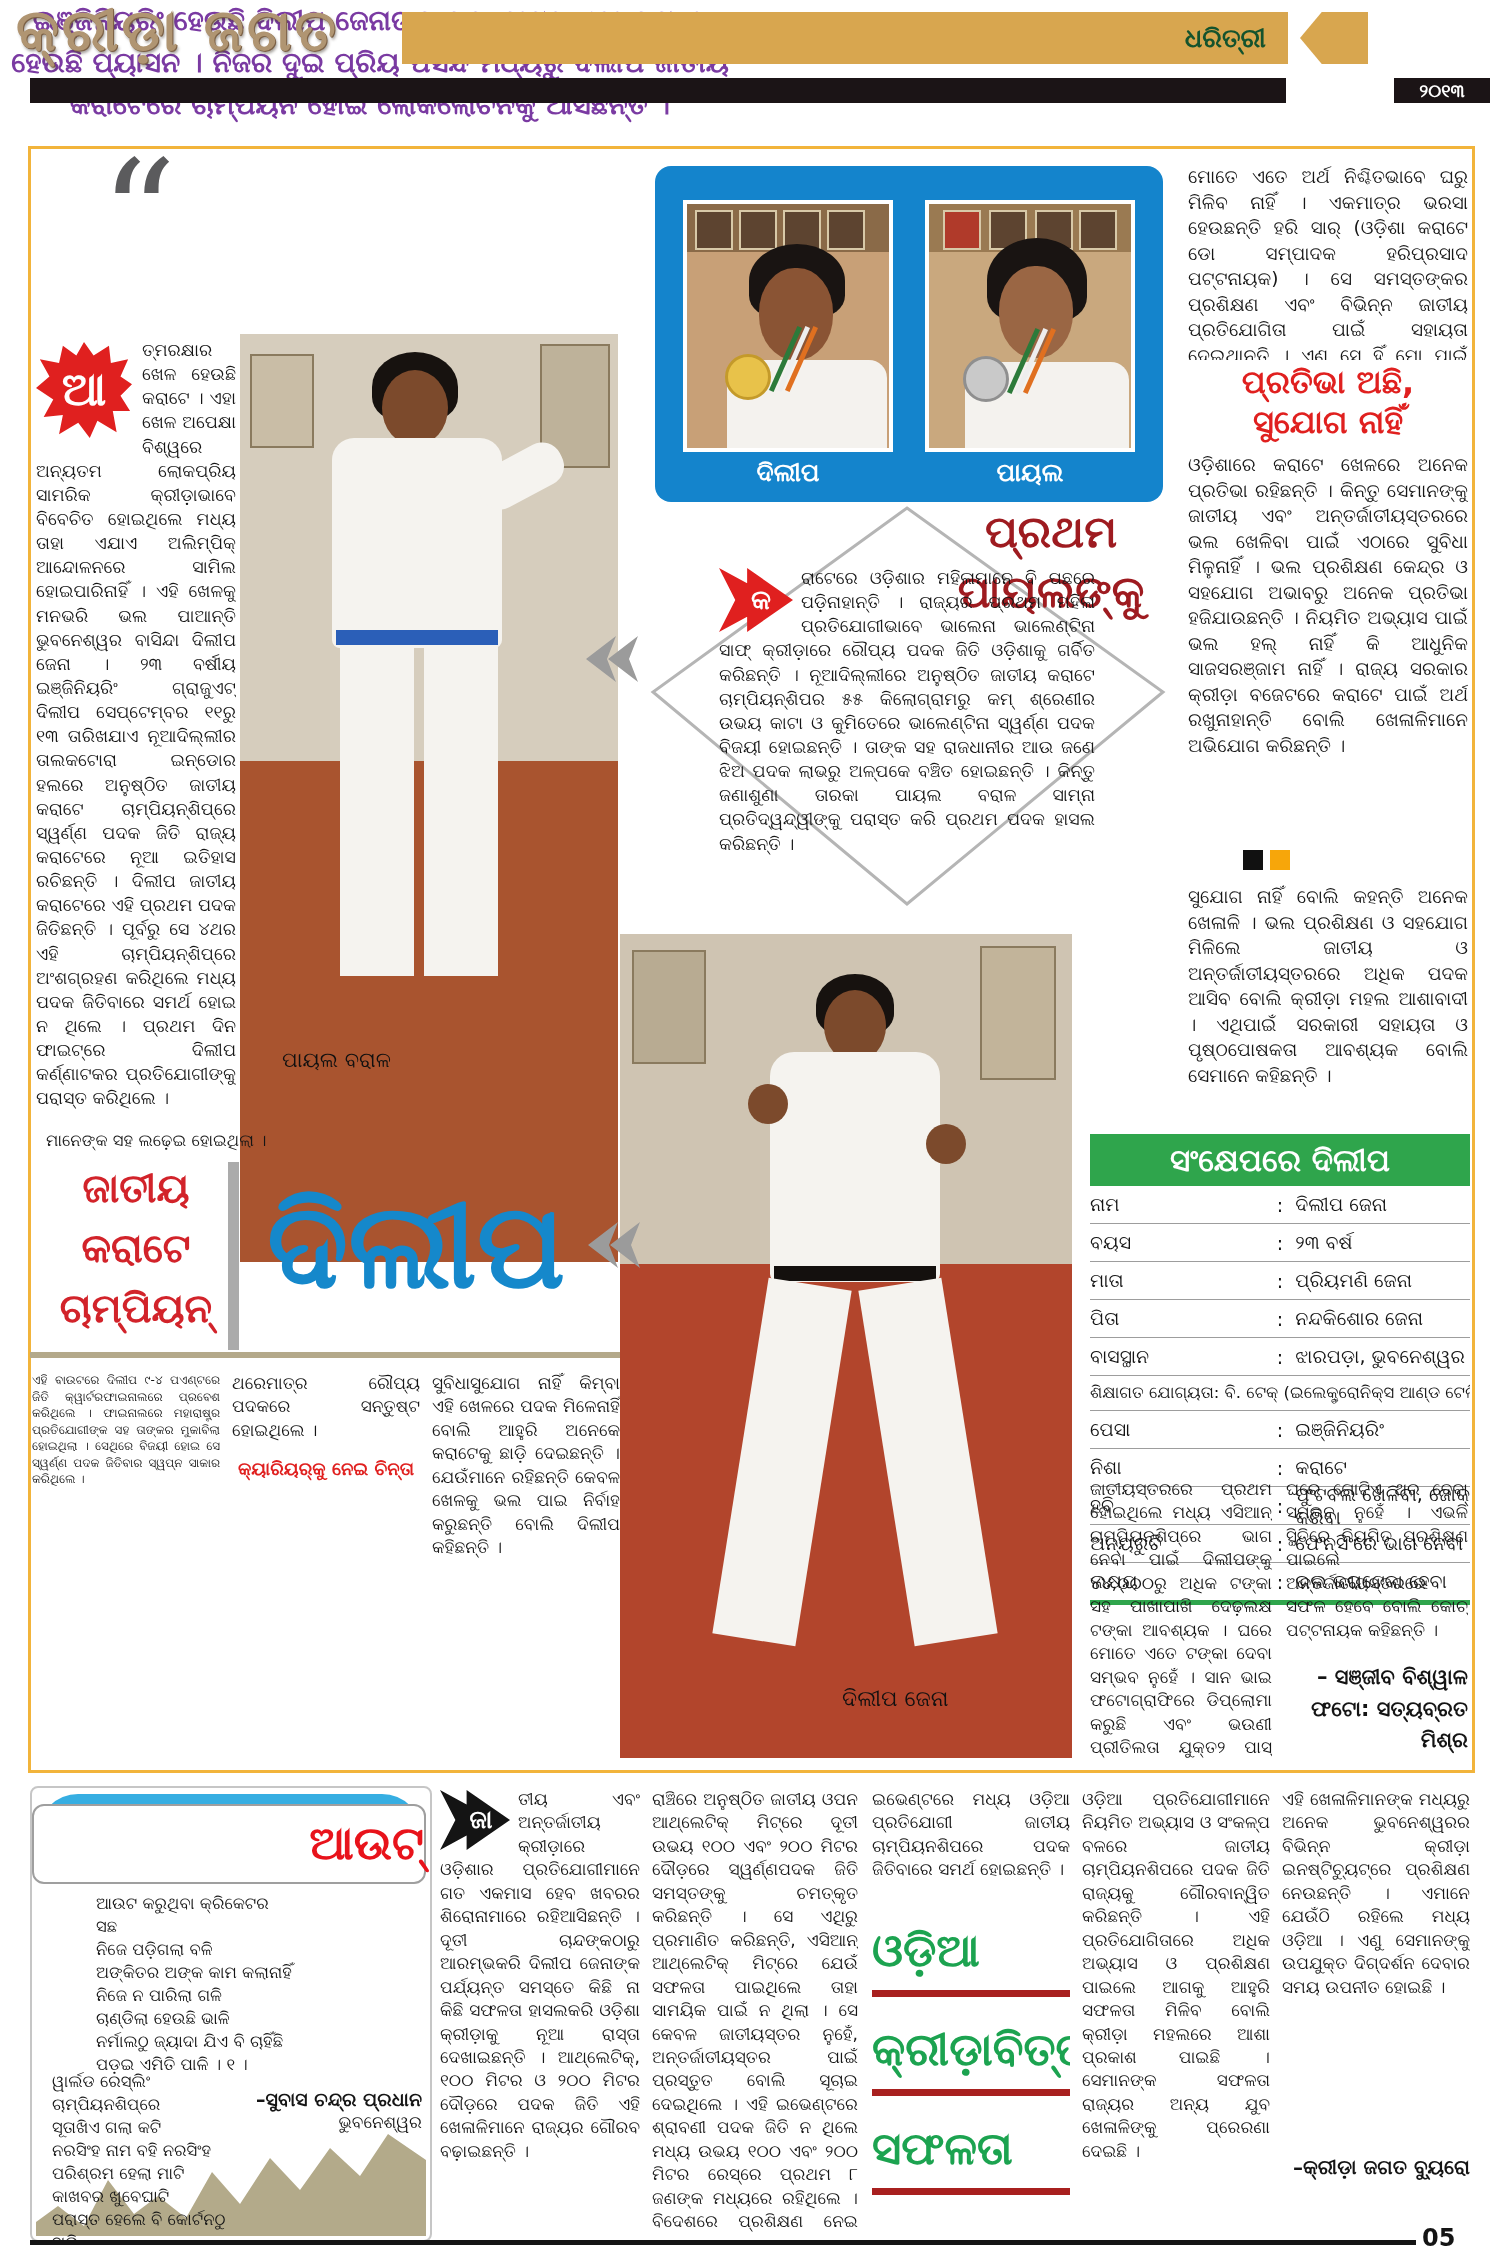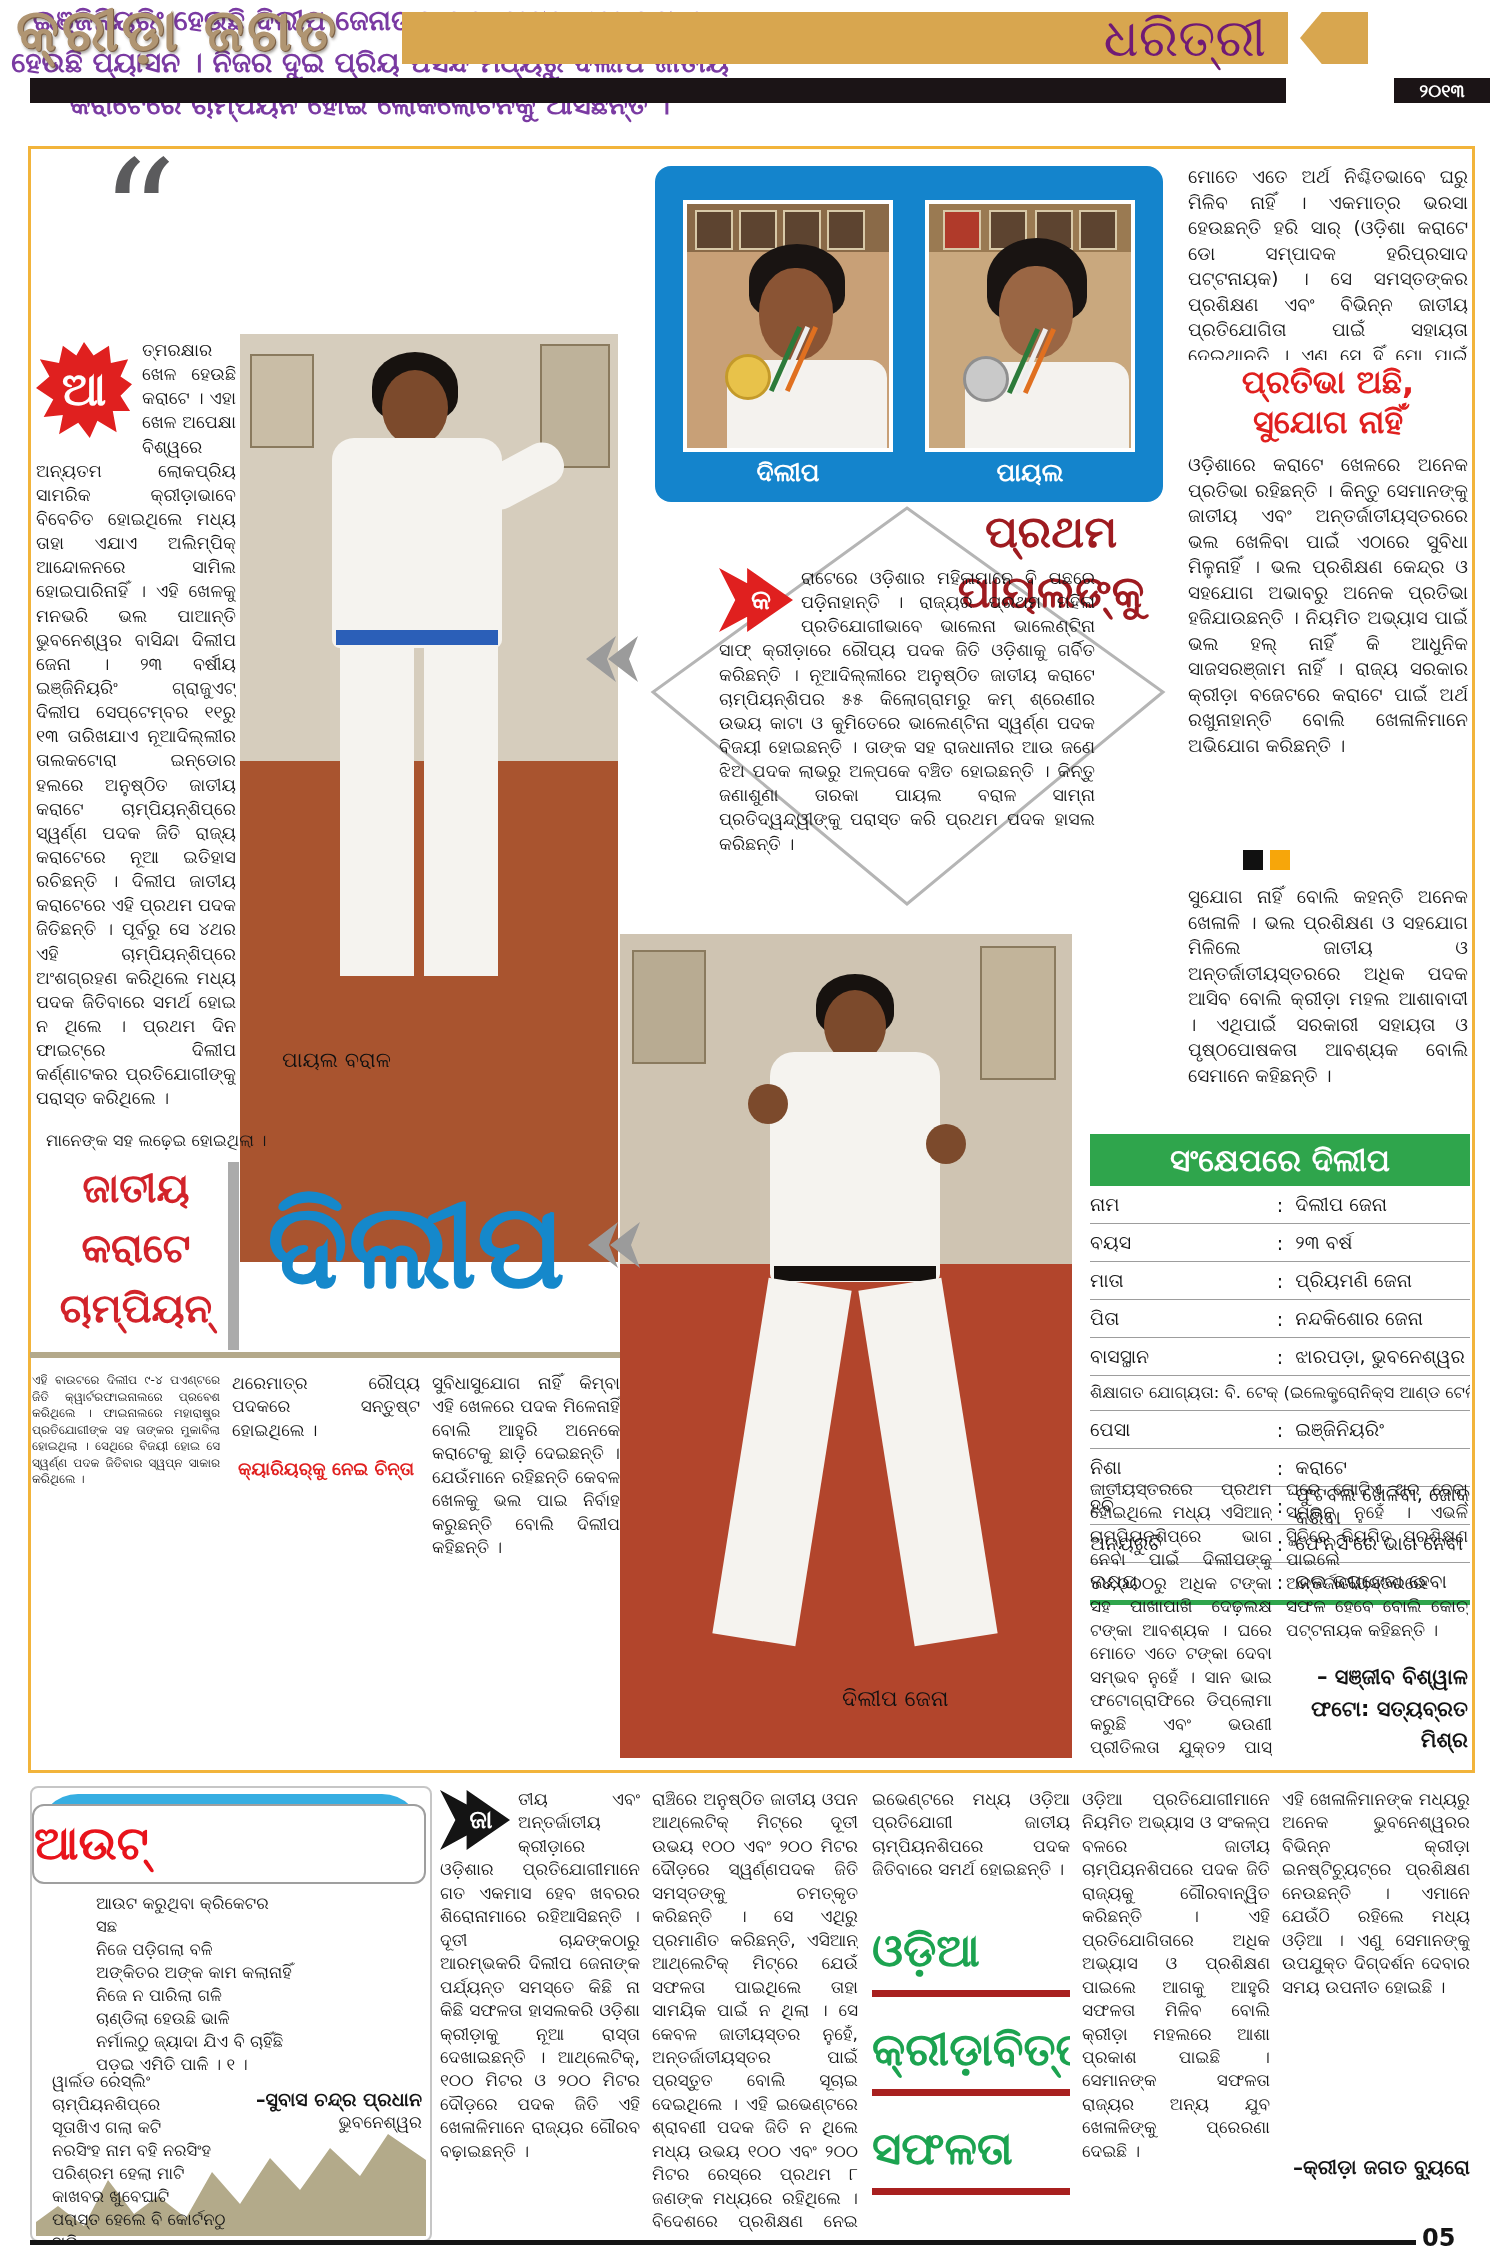--- a/index.html
+++ b/index.html
@@ -3,21 +3,21 @@
 <meta charset="utf-8">
 <style>
   html,body{margin:0;padding:0;background:#e9e9e9;font-family:"DejaVu Sans","Liberation Sans",sans-serif;}
   #page{position:relative;width:1500px;height:2265px;margin:0 auto;background:#ffffff;overflow:hidden;color:#141414;}
   .abs{position:absolute;}
   .txt{position:absolute;text-align:justify;overflow:hidden;font-size:18px;line-height:1.38;color:#161616;}
   
   .m-title{left:16px;top:-4px;font-size:58px;font-weight:bold;color:#b3977306;letter-spacing:3px;
            color:#b09572;text-shadow:1px 1px 0 #7c6146,2px 3px 3px rgba(60,50,40,.45);}
   .m-gold{left:402px;top:12px;width:886px;height:52px;background:#d8a64f;}
-  .m-brand{position:absolute;right:22px;top:0;font-size:52px;font-weight:normal;color:#701a75;line-height:52px;}
+  .m-brand{position:absolute;right:22px;top:0;font-size:26px;font-weight:bold;color:#14532d;line-height:52px;}
   .m-notch{left:1300px;top:12px;width:68px;height:52px;background:#d8a64f;
            clip-path:polygon(32% 0,100% 0,100% 100%,32% 100%,0 50%);}
   .m-black{left:30px;top:78px;width:1256px;height:25px;background:#1b1416;}
   .m-year{left:1394px;top:78px;width:96px;height:25px;background:#1b1416;color:#fff;font-size:18px;
           font-weight:bold;text-align:center;line-height:25px;}
   
   .frame{left:28px;top:146px;width:1441px;height:1621px;border:3px solid #f2b43b;}
   
   .q-mark{font-family:"DejaVu Serif","Liberation Serif",serif;font-size:150px;color:#5b5b5d;line-height:1;}
   .quote-text{left:150px;top:168px;width:740px;height:168px;text-align:center;font-size:28px;line-height:1.5;
@@ -69,21 +69,21 @@
   .floorA{position:absolute;left:0;bottom:0;width:100%;height:54%;background:#b0502f;}
   .gi-body{position:absolute;background:#f5f3ef;}
   .belt{position:absolute;height:15px;}
   .headc{position:absolute;background:#7c4a2c;border-radius:50%;}
   .hairc{position:absolute;background:#17120f;border-radius:50% 50% 36% 36%;}
   .capdark{position:absolute;color:#101010;font-size:21px;font-weight:500;}
   
   .outbox{left:30px;top:1786px;width:398px;height:452px;border:2px solid #c6c6c6;border-radius:8px;background:#fff;overflow:hidden;}
   .outblue{position:absolute;left:6px;top:6px;width:384px;height:80px;background:#36aee2;border-radius:40px;}
   .outcard{position:absolute;left:0px;top:16px;width:394px;height:80px;background:#fff;border:2px solid #9f9f9f;border-radius:12px;box-sizing:border-box;}
-  .outtitle{text-align:left;font-size:46px;font-weight:bold;color:#e8131b;line-height:74px;}
+  .outtitle{text-align:right;font-size:46px;font-weight:bold;color:#e8131b;line-height:74px;padding-left:48px;}
   .verse{position:absolute;font-size:16.5px;line-height:23px;color:#151515;}
   .mountains{position:absolute;left:4px;top:330px;width:390px;height:118px;}
   
   .ghead{position:absolute;left:872px;top:1924px;width:198px;}
   .ghead .gl{font-size:45px;font-weight:bold;color:#1ca350;padding-bottom:12px;border-bottom:7px solid #a8201f;margin-bottom:26px;white-space:nowrap;overflow:hidden;}
   .byline{font-weight:bold;text-align:right;font-size:21px;line-height:1.5;}
   .sq{position:absolute;width:20px;height:20px;}
 </style>
 </head>
 <body>

